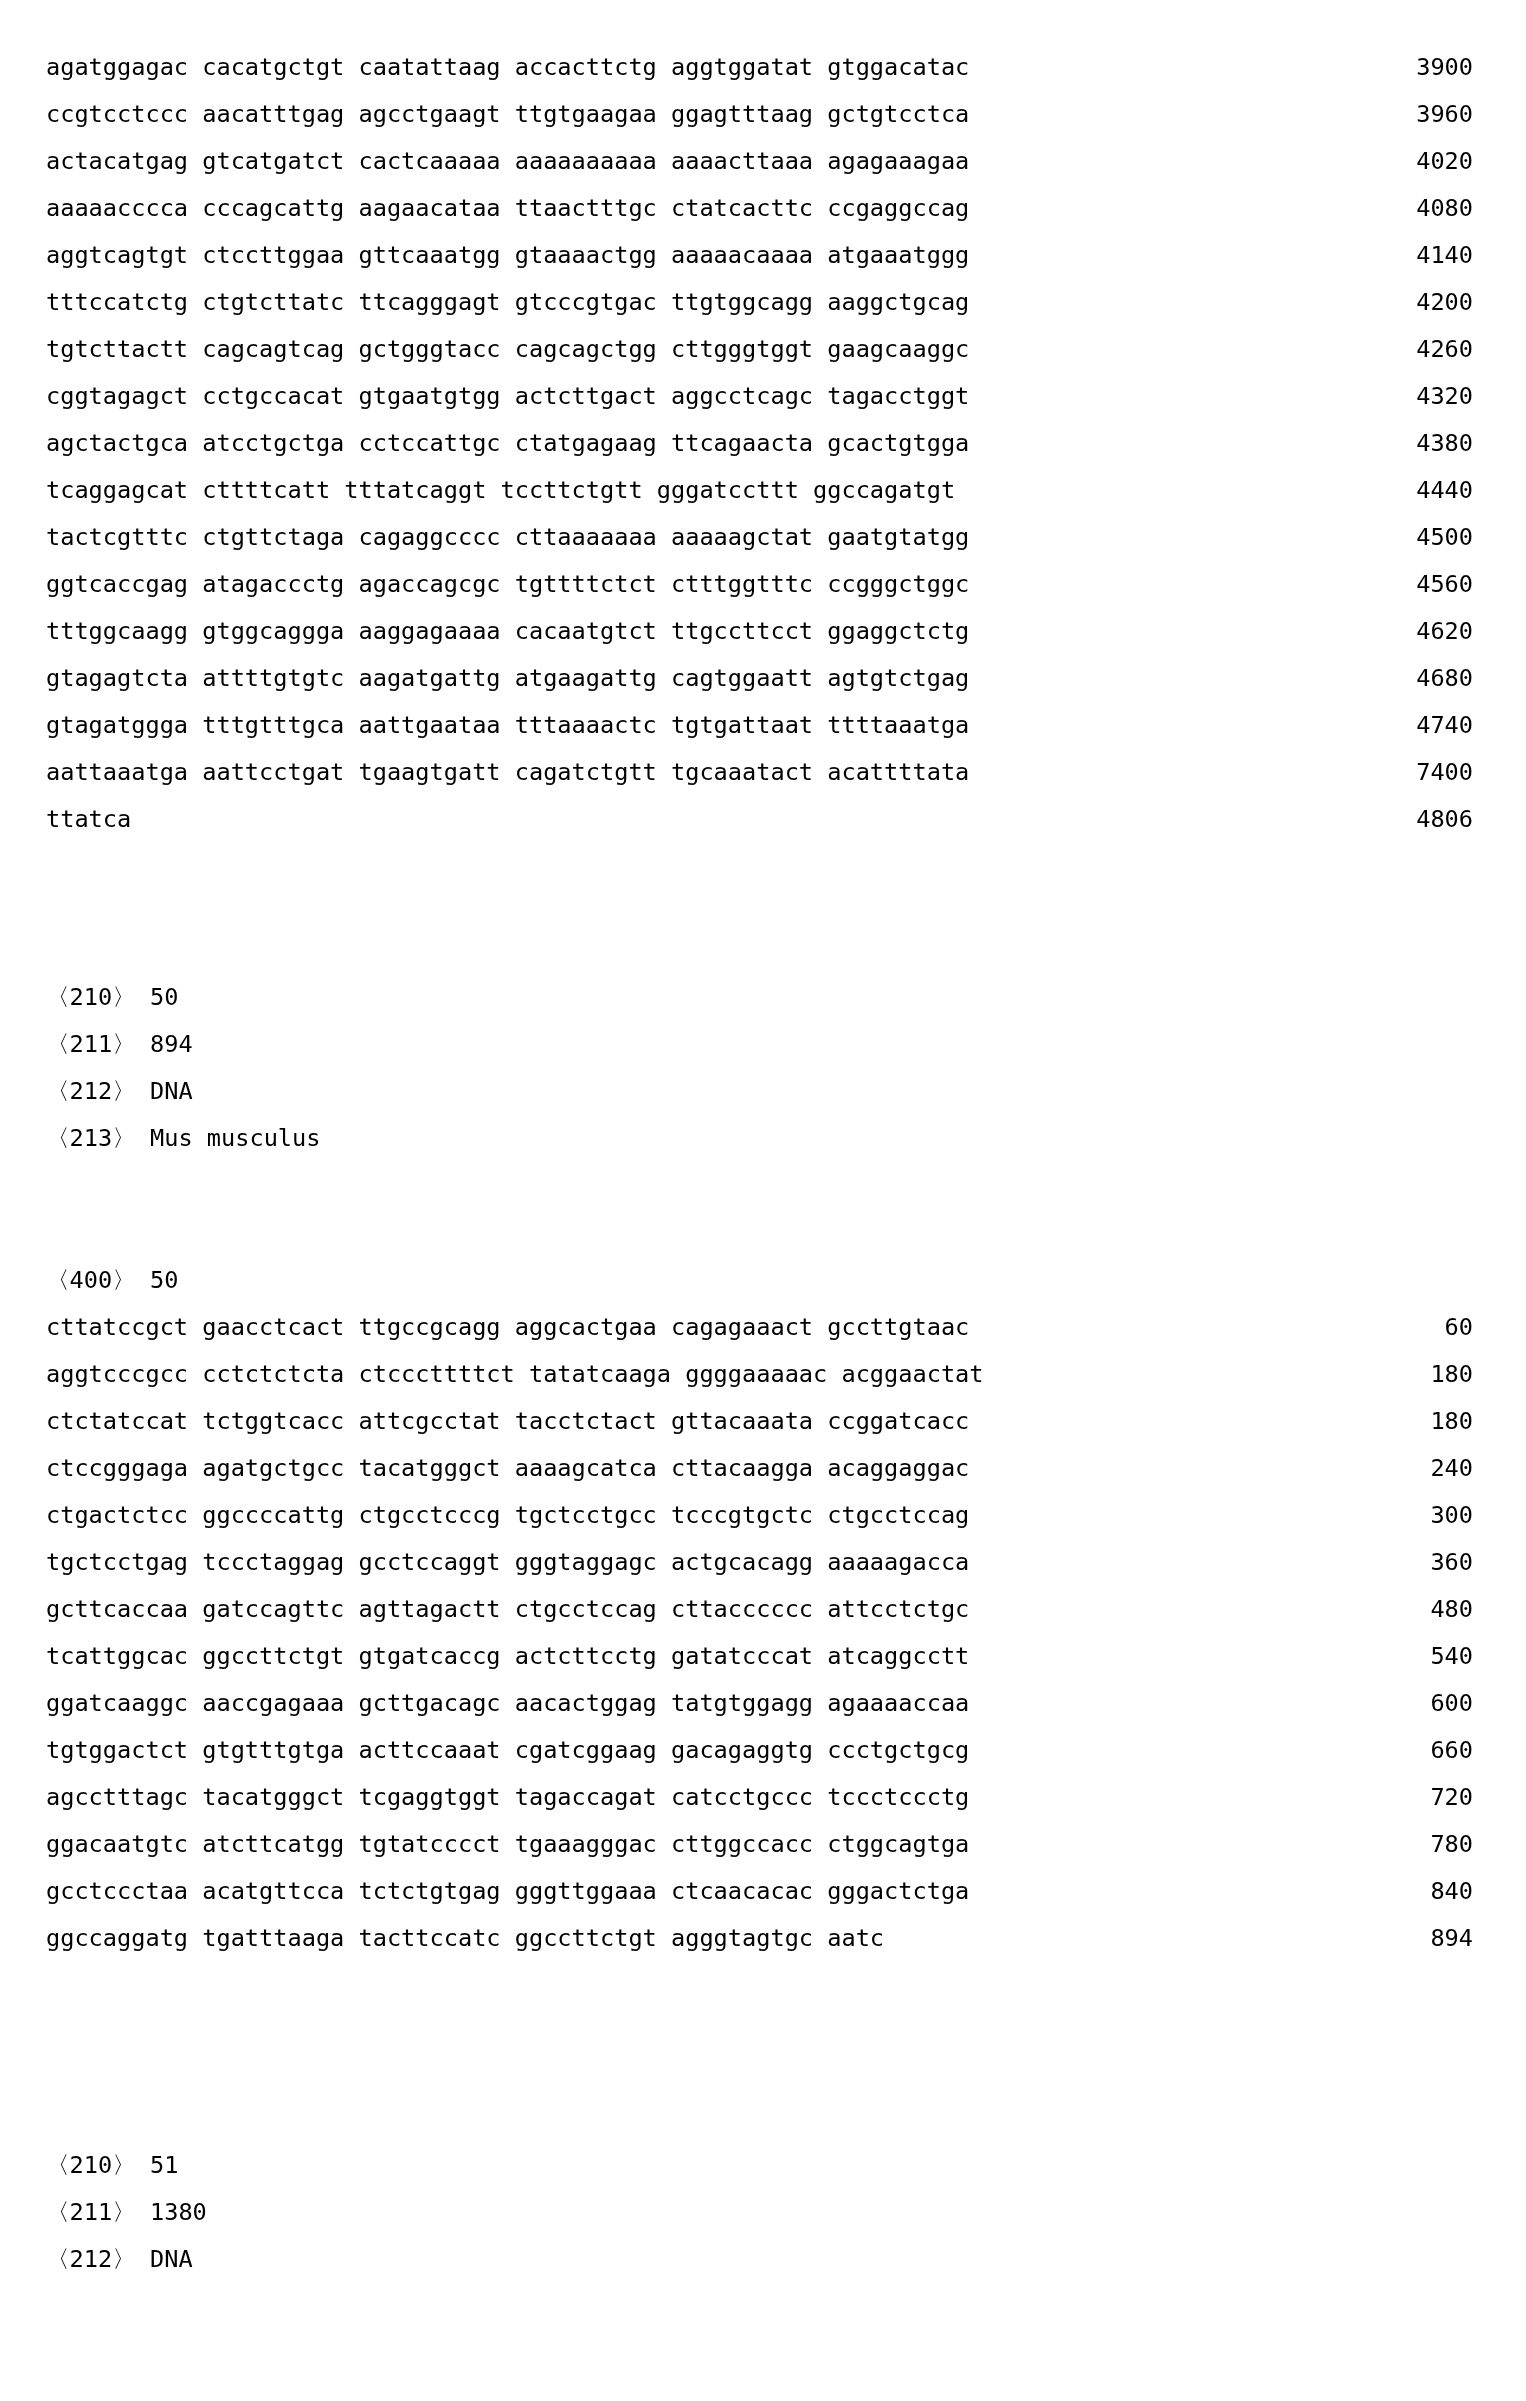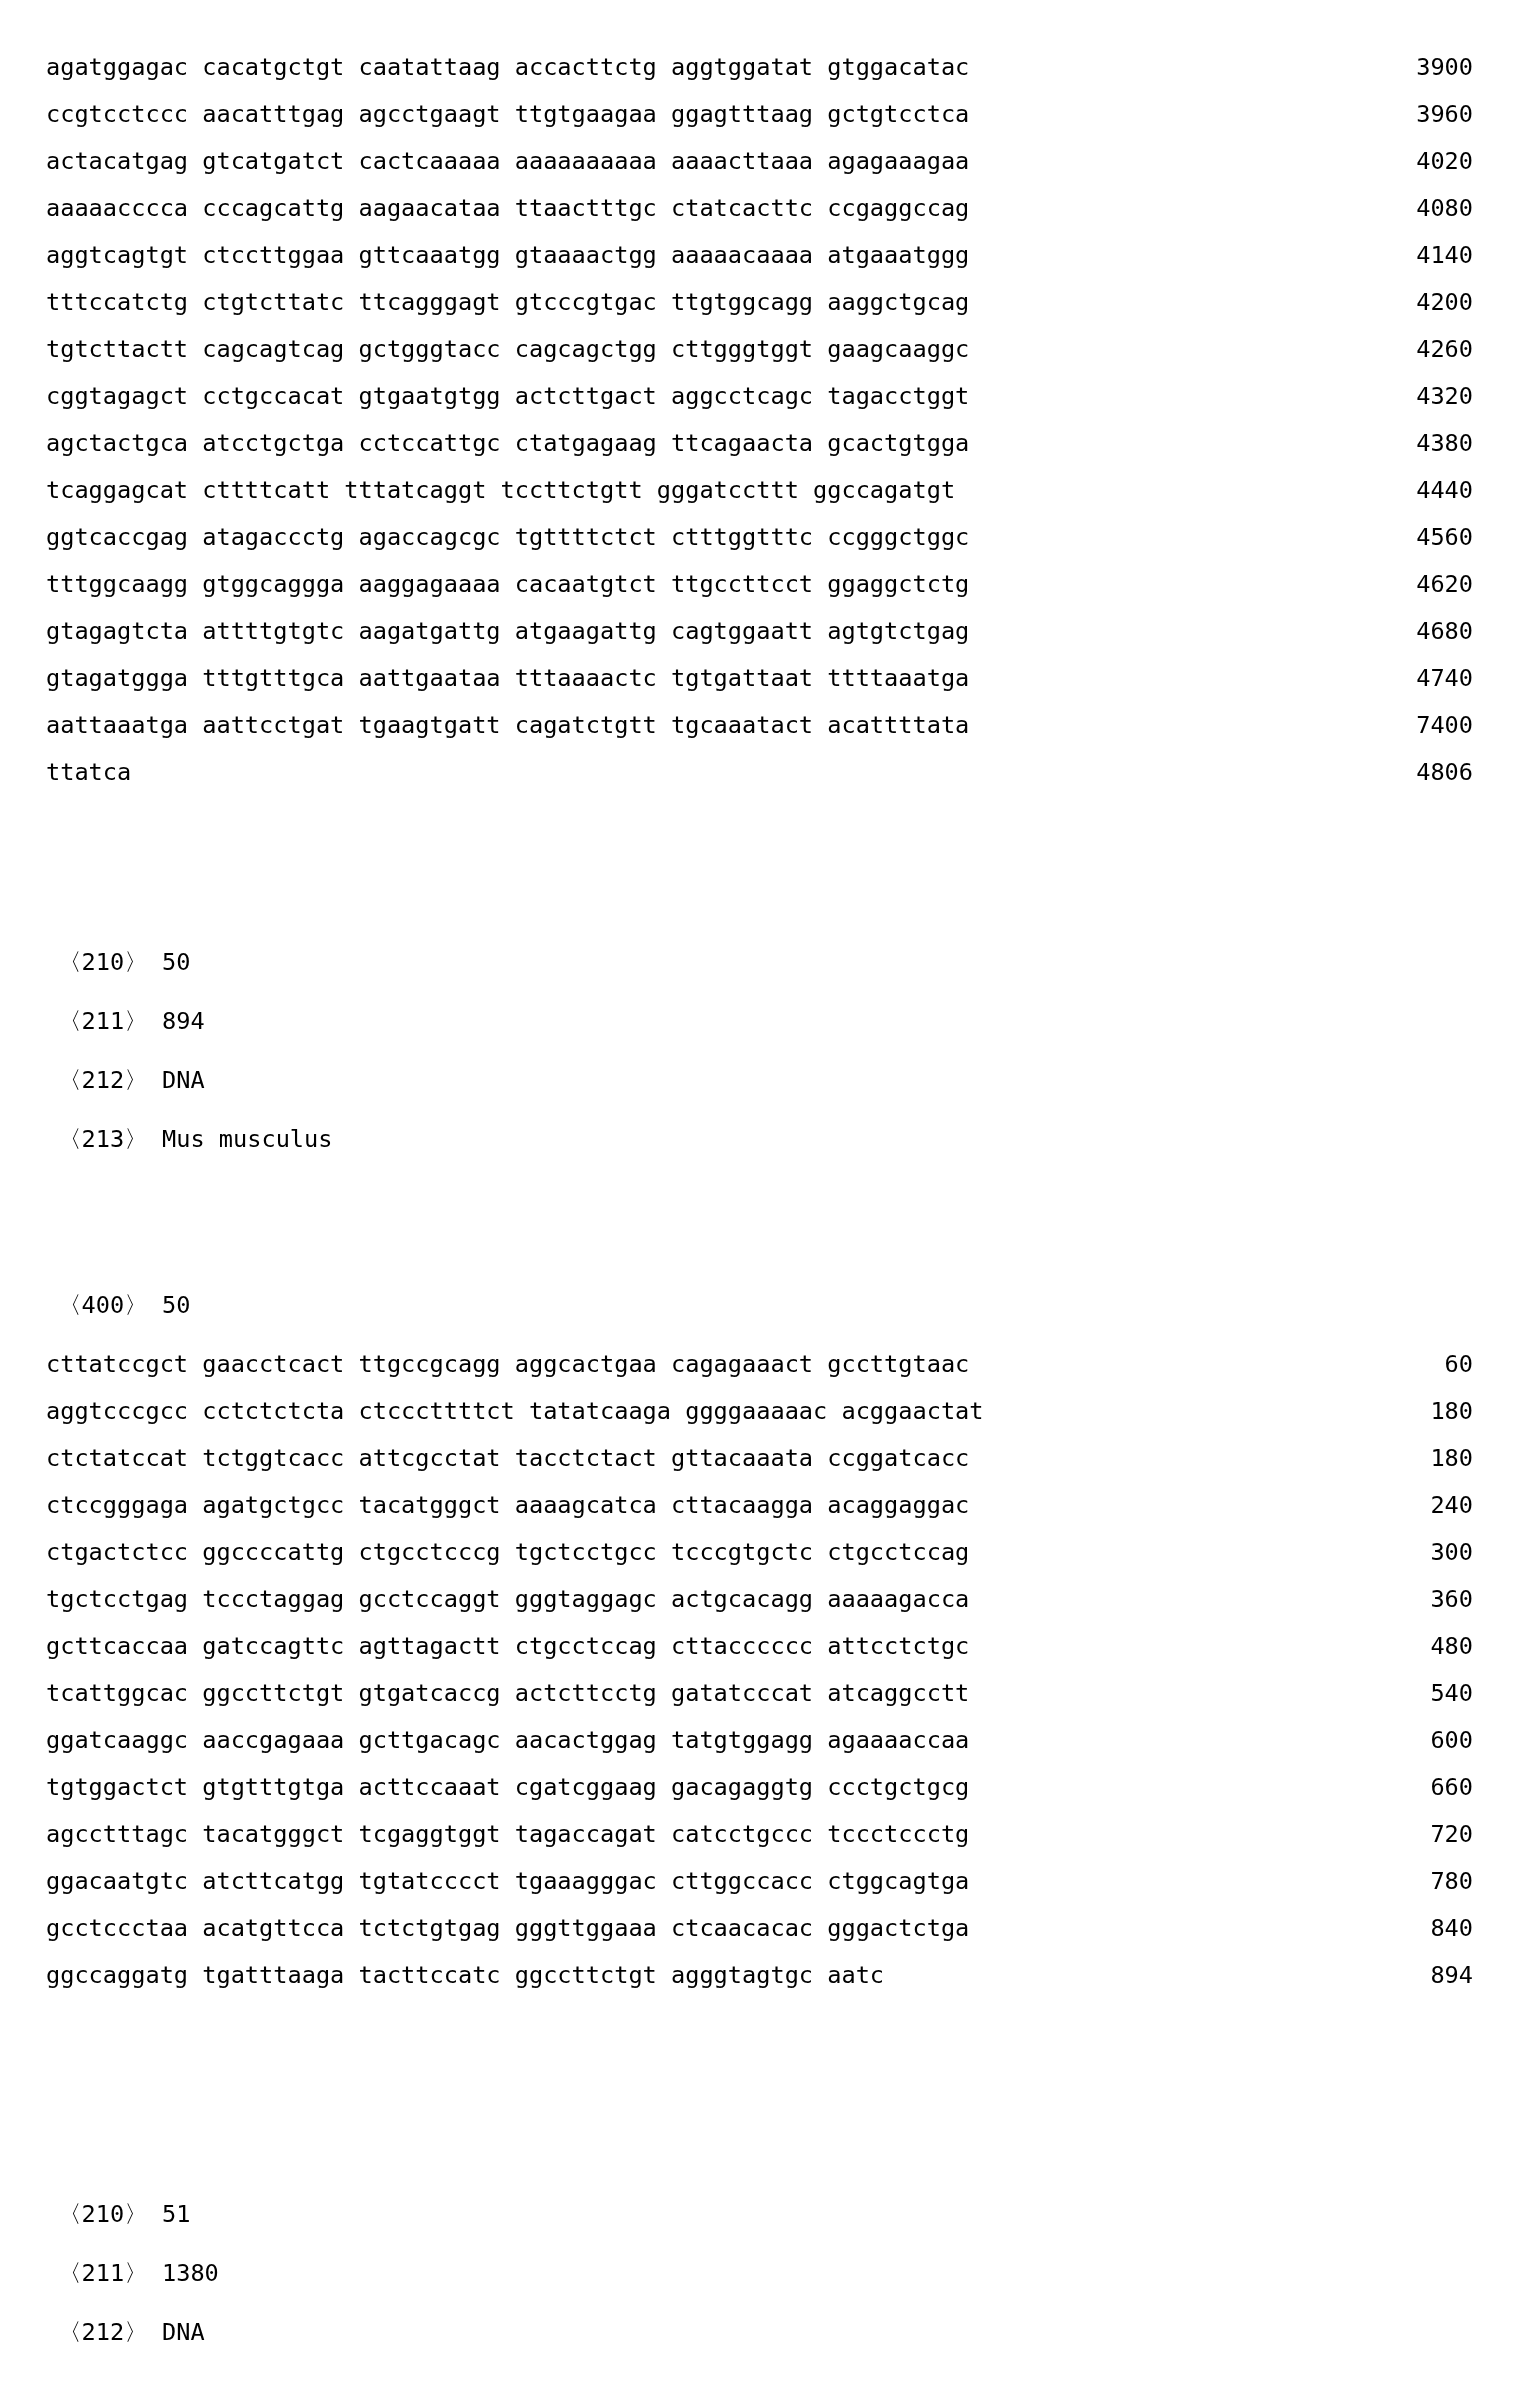--- a/index.html
+++ b/index.html
@@ -43,21 +43,21 @@
   }
   .seqline .num {
     display: inline-block;
     width: 333px;
     text-align: right;
   }
   .tagline {
     font-size: 23.6px;
     line-height: 47px;
     white-space: pre;
-    margin: 12px;
+    margin: 0;
     padding: 0 0 0 46px;
   }
   .spacer-lg { height: 95px; }
   .spacer-xl { height: 131px; }
   .spacer-md { height: 49px; }
 </style>
 </head>
 <body>
 
 <div class="page">
@@ -66,20 +66,21 @@
     <div class="seqline"><span class="codons">agatggagac cacatgctgt caatattaag accacttctg aggtggatat gtggacatac</span><span class="num">3900</span></div>
     <div class="seqline"><span class="codons">ccgtcctccc aacatttgag agcctgaagt ttgtgaagaa ggagtttaag gctgtcctca</span><span class="num">3960</span></div>
     <div class="seqline"><span class="codons">actacatgag gtcatgatct cactcaaaaa aaaaaaaaaa aaaacttaaa agagaaagaa</span><span class="num">4020</span></div>
     <div class="seqline"><span class="codons">aaaaacccca cccagcattg aagaacataa ttaactttgc ctatcacttc ccgaggccag</span><span class="num">4080</span></div>
     <div class="seqline"><span class="codons">aggtcagtgt ctccttggaa gttcaaatgg gtaaaactgg aaaaacaaaa atgaaatggg</span><span class="num">4140</span></div>
     <div class="seqline"><span class="codons">tttccatctg ctgtcttatc ttcagggagt gtcccgtgac ttgtggcagg aaggctgcag</span><span class="num">4200</span></div>
     <div class="seqline"><span class="codons">tgtcttactt cagcagtcag gctgggtacc cagcagctgg cttgggtggt gaagcaaggc</span><span class="num">4260</span></div>
     <div class="seqline"><span class="codons">cggtagagct cctgccacat gtgaatgtgg actcttgact aggcctcagc tagacctggt</span><span class="num">4320</span></div>
     <div class="seqline"><span class="codons">agctactgca atcctgctga cctccattgc ctatgagaag ttcagaacta gcactgtgga</span><span class="num">4380</span></div>
     <div class="seqline"><span class="codons">tcaggagcat cttttcatt tttatcaggt tccttctgtt gggatccttt ggccagatgt</span><span class="num">4440</span></div>
+    <div class="seqline"><span class="codons">tactcgtttc ctgttctaga cagaggcccc cttaaaaaaa aaaaagctat gaatgtatgg</span><span class="num">4500</span></div>
     <div class="seqline"><span class="codons">ggtcaccgag atagaccctg agaccagcgc tgttttctct ctttggtttc ccgggctggc</span><span class="num">4560</span></div>
     <div class="seqline"><span class="codons">tttggcaagg gtggcaggga aaggagaaaa cacaatgtct ttgccttcct ggaggctctg</span><span class="num">4620</span></div>
     <div class="seqline"><span class="codons">gtagagtcta attttgtgtc aagatgattg atgaagattg cagtggaatt agtgtctgag</span><span class="num">4680</span></div>
     <div class="seqline"><span class="codons">gtagatggga tttgtttgca aattgaataa tttaaaactc tgtgattaat ttttaaatga</span><span class="num">4740</span></div>
     <div class="seqline"><span class="codons">aattaaatga aattcctgat tgaagtgatt cagatctgtt tgcaaatact acattttata</span><span class="num">7400</span></div>
     <div class="seqline"><span class="codons">ttatca</span><span class="num">4806</span></div>
   </div>
 
   <div class="spacer-xl"></div>
 

